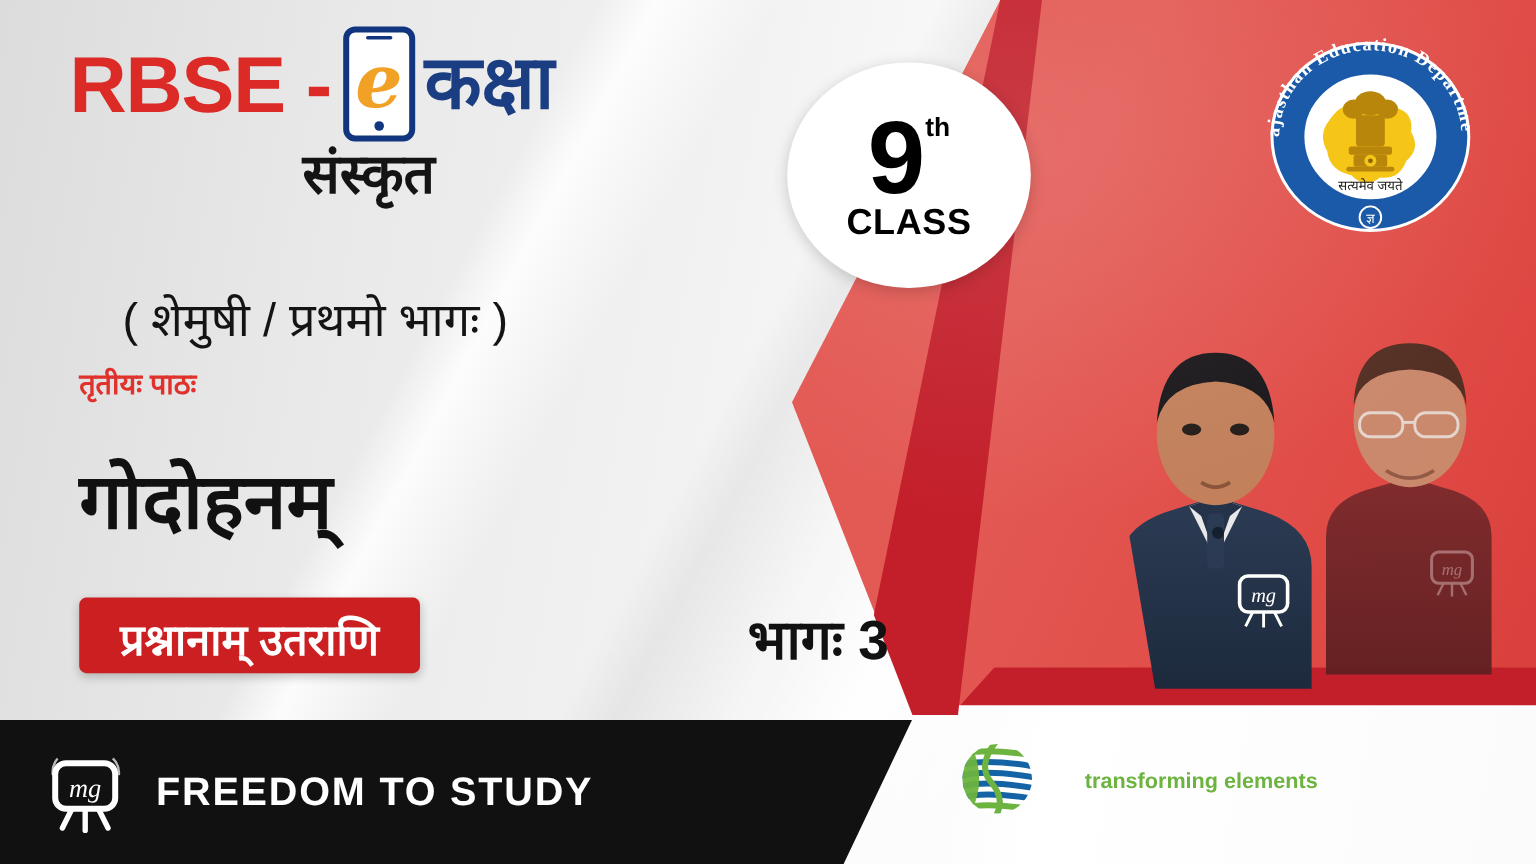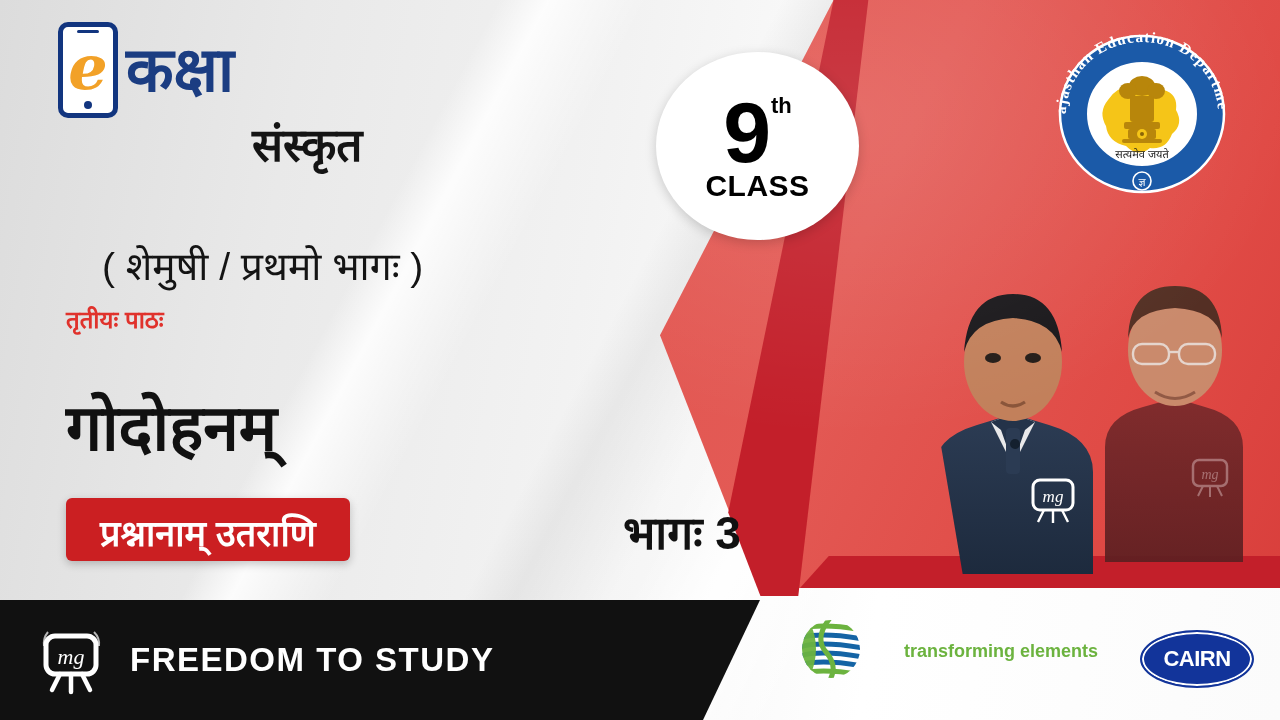--- a/index.html
+++ b/index.html
@@ -77,21 +77,21 @@
   .class-num{font-size:86px;font-weight:bold;color:#000;letter-spacing:-2px;}
   .class-sup{font-size:22px;font-weight:bold;color:#000;margin-top:6px;margin-left:2px;}
   .class-word{font-size:30px;font-weight:bold;color:#000;letter-spacing:.5px;margin-top:-6px;}
 
   
   .seal{position:absolute;left:1042px;top:18px;width:200px;height:180px;}
 
   
   .title-book{position:absolute;left:60px;top:238px;font-size:39px;color:#141414;margin-left:42px;}
   .title-lesson{position:absolute;left:66px;top:302px;font-size:24px;color:#e0322c;font-weight:bold;}
-  .title-main{position:absolute;left:66px;top:382px;font-size:64px;color:#111;font-weight:bold;}
+  .title-main{position:absolute;left:66px;top:372px;font-size:64px;color:#111;font-weight:bold;}
   .answer-badge{
     position:absolute;left:66px;top:498px;background:#cb1f22;border-radius:6px;
     padding:10px 34px 4px 34px;color:#ffffff;font-size:36px;font-weight:bold;
     box-shadow:0 3px 8px rgba(0,0,0,.22);
   }
   .part-label{position:absolute;left:623px;top:500px;font-size:46px;color:#111;font-weight:bold;}
 
   
   .footer-bar{
     position:absolute;left:0;top:600px;width:760px;height:120px;background:#111111;
@@ -173,20 +173,21 @@
             <path d="M139,278 l-6,12 M148,278 l0,13 M157,278 l6,12" stroke="#ffffff" stroke-width="2.4" fill="none"></path>
           </g>
         </g>
       </g>
     </svg>
   </div>
 
   <div class="red-panel-inner-shadow"></div>
 
   <div class="brand-row">
+    <span class="brand-rbse">RBSE -</span>
     <span class="phone">
       <span class="phone-e">e</span>
     </span>
     <span class="brand-kaksha">कक्षा</span>
   </div>
   <div class="brand-subject">संस्कृत</div>
 
   <div class="class-badge">
     <div class="class-num-wrap">
       <span class="class-num">9</span>
@@ -264,17 +265,14 @@
         <path d="M-4,55 q20,-9 70,0 v5 q-50,-9 -70,0 Z" fill="#6cb33f"></path>
         <path d="M8,0 q16,31 0,62 h-14 V0 Z" fill="#6cb33f" opacity=".95"></path>
         <path d="M30,0 q-16,20 -4,34 q12,14 4,28" fill="none" stroke="#6cb33f" stroke-width="5"></path>
       </g>
     </svg>
     <span class="vedanta-words">
       <span class="vedanta-tag">transforming elements</span>
     </span>
   </div>
 
-  <div class="cairn">
-    <span class="cairn-text">CAIRN</span>
-  </div>
 
 </div>
 
 </body></html>

